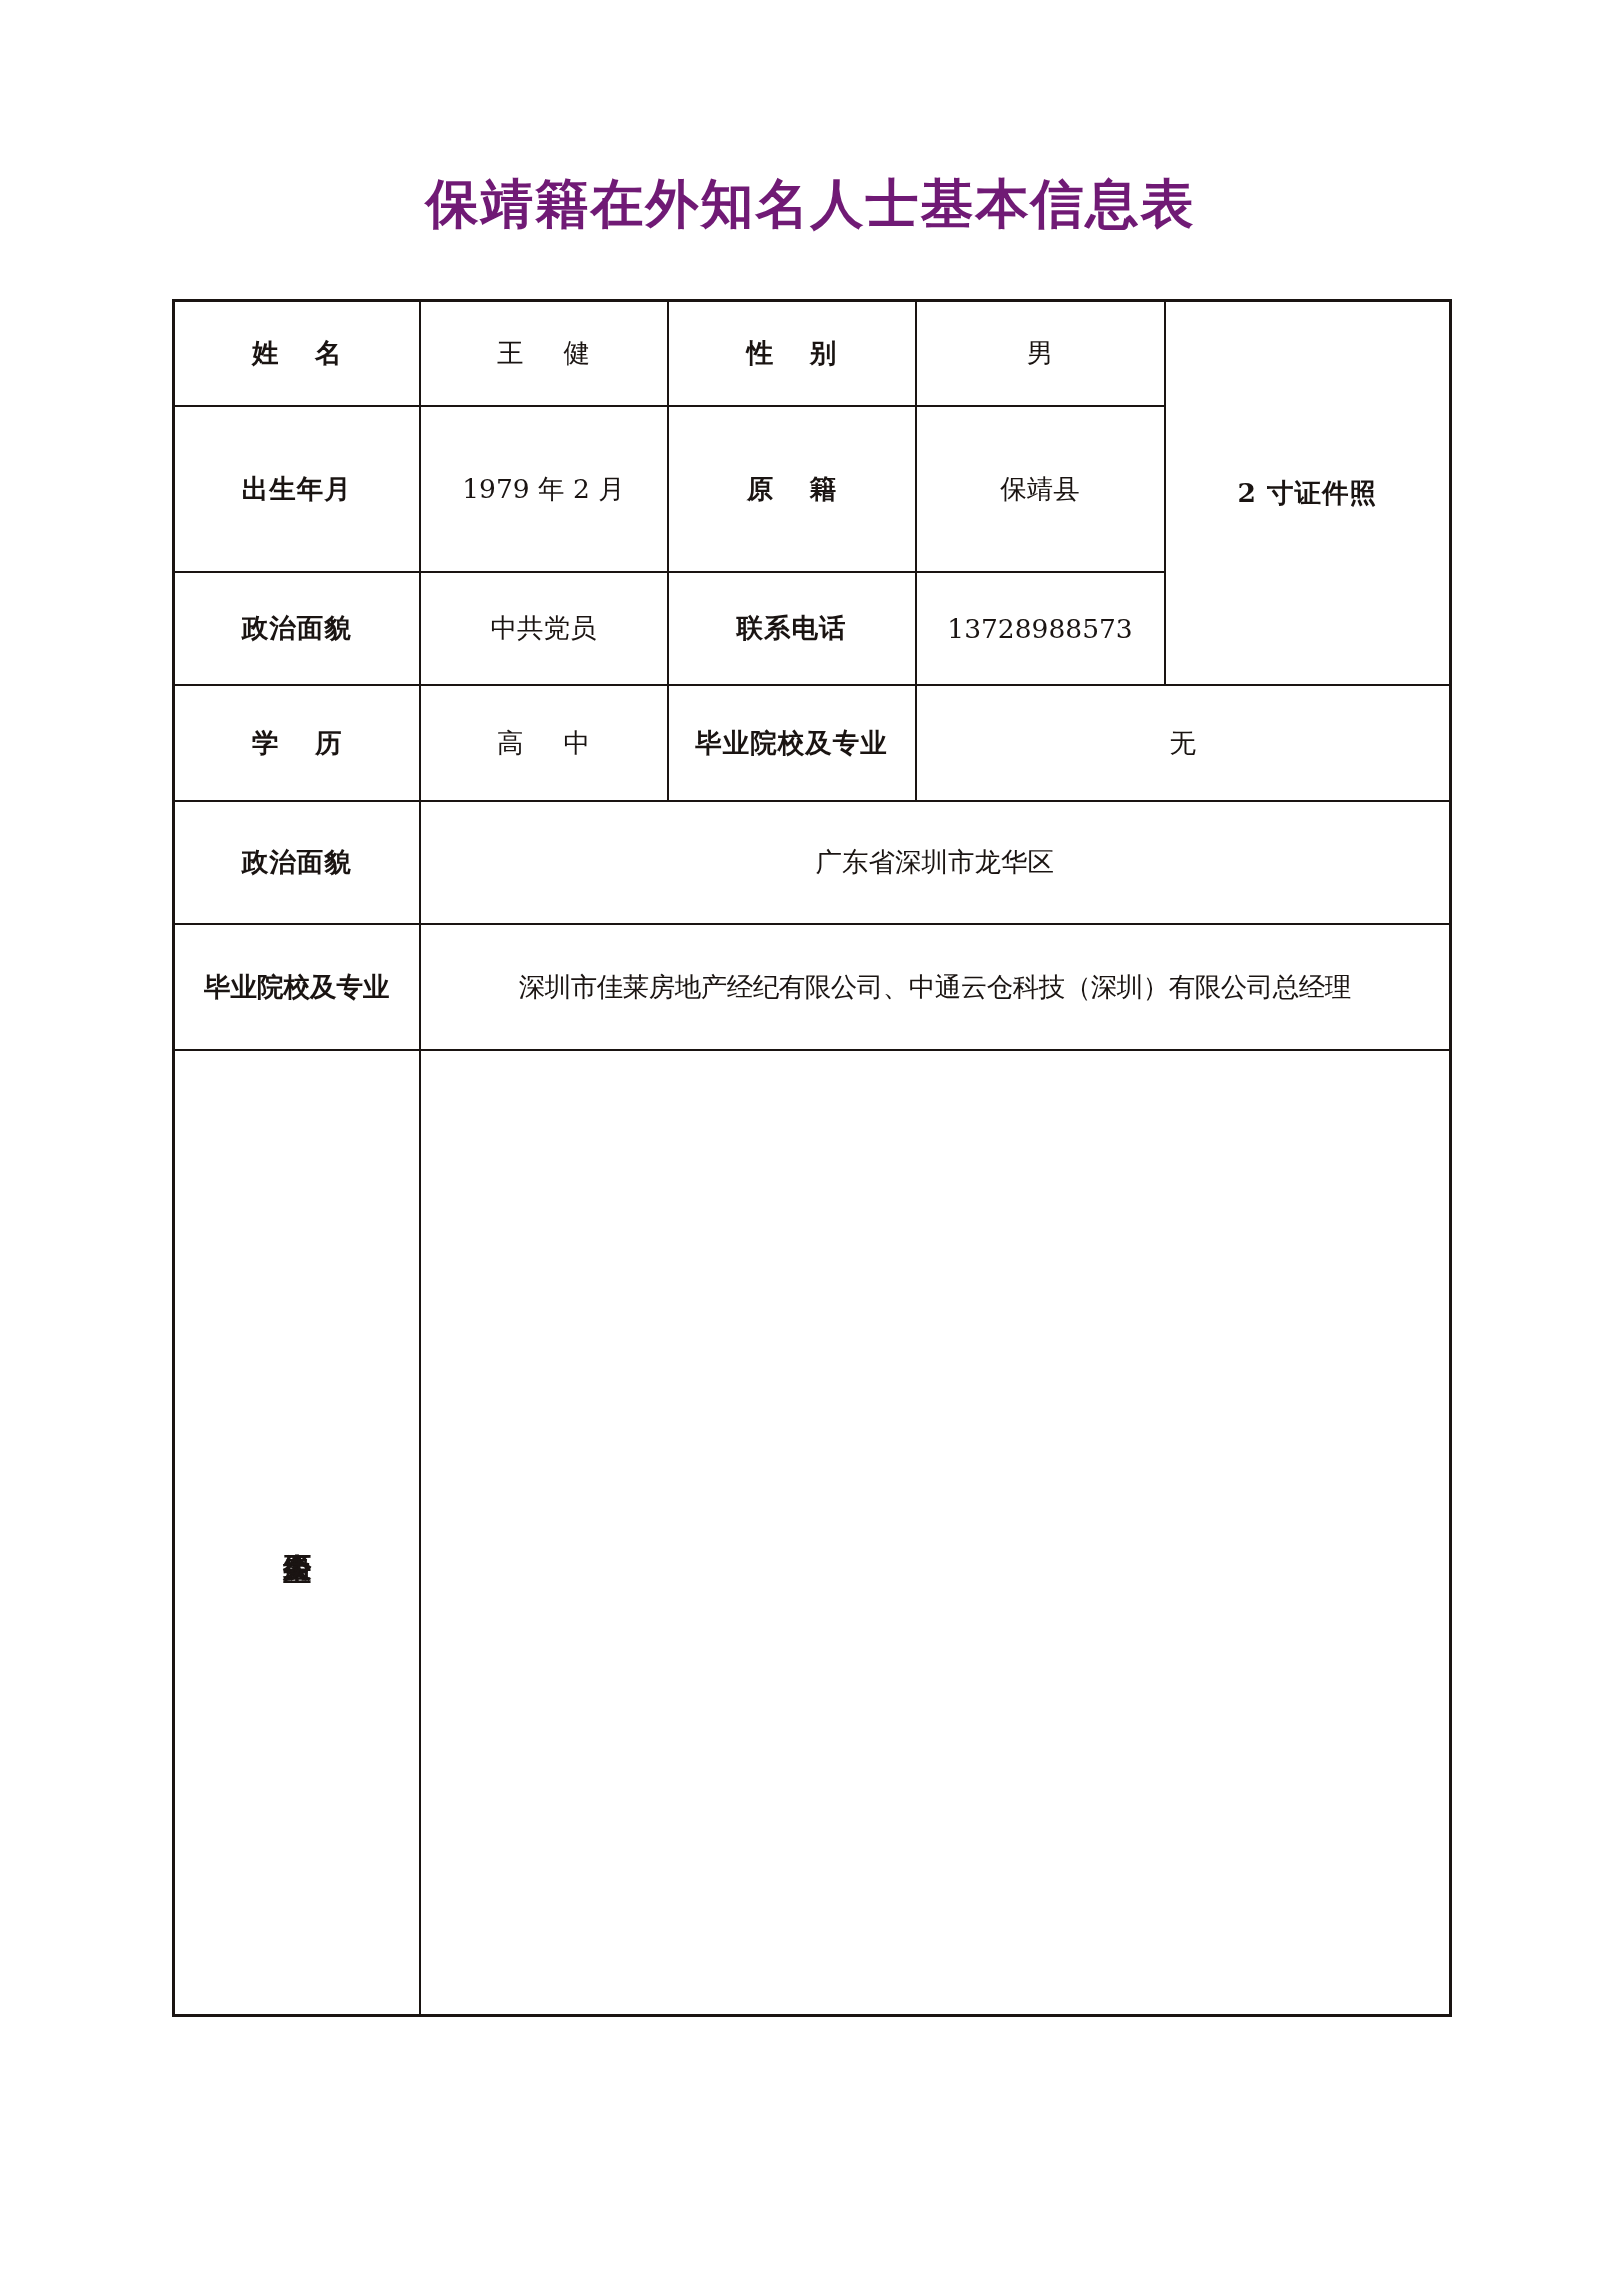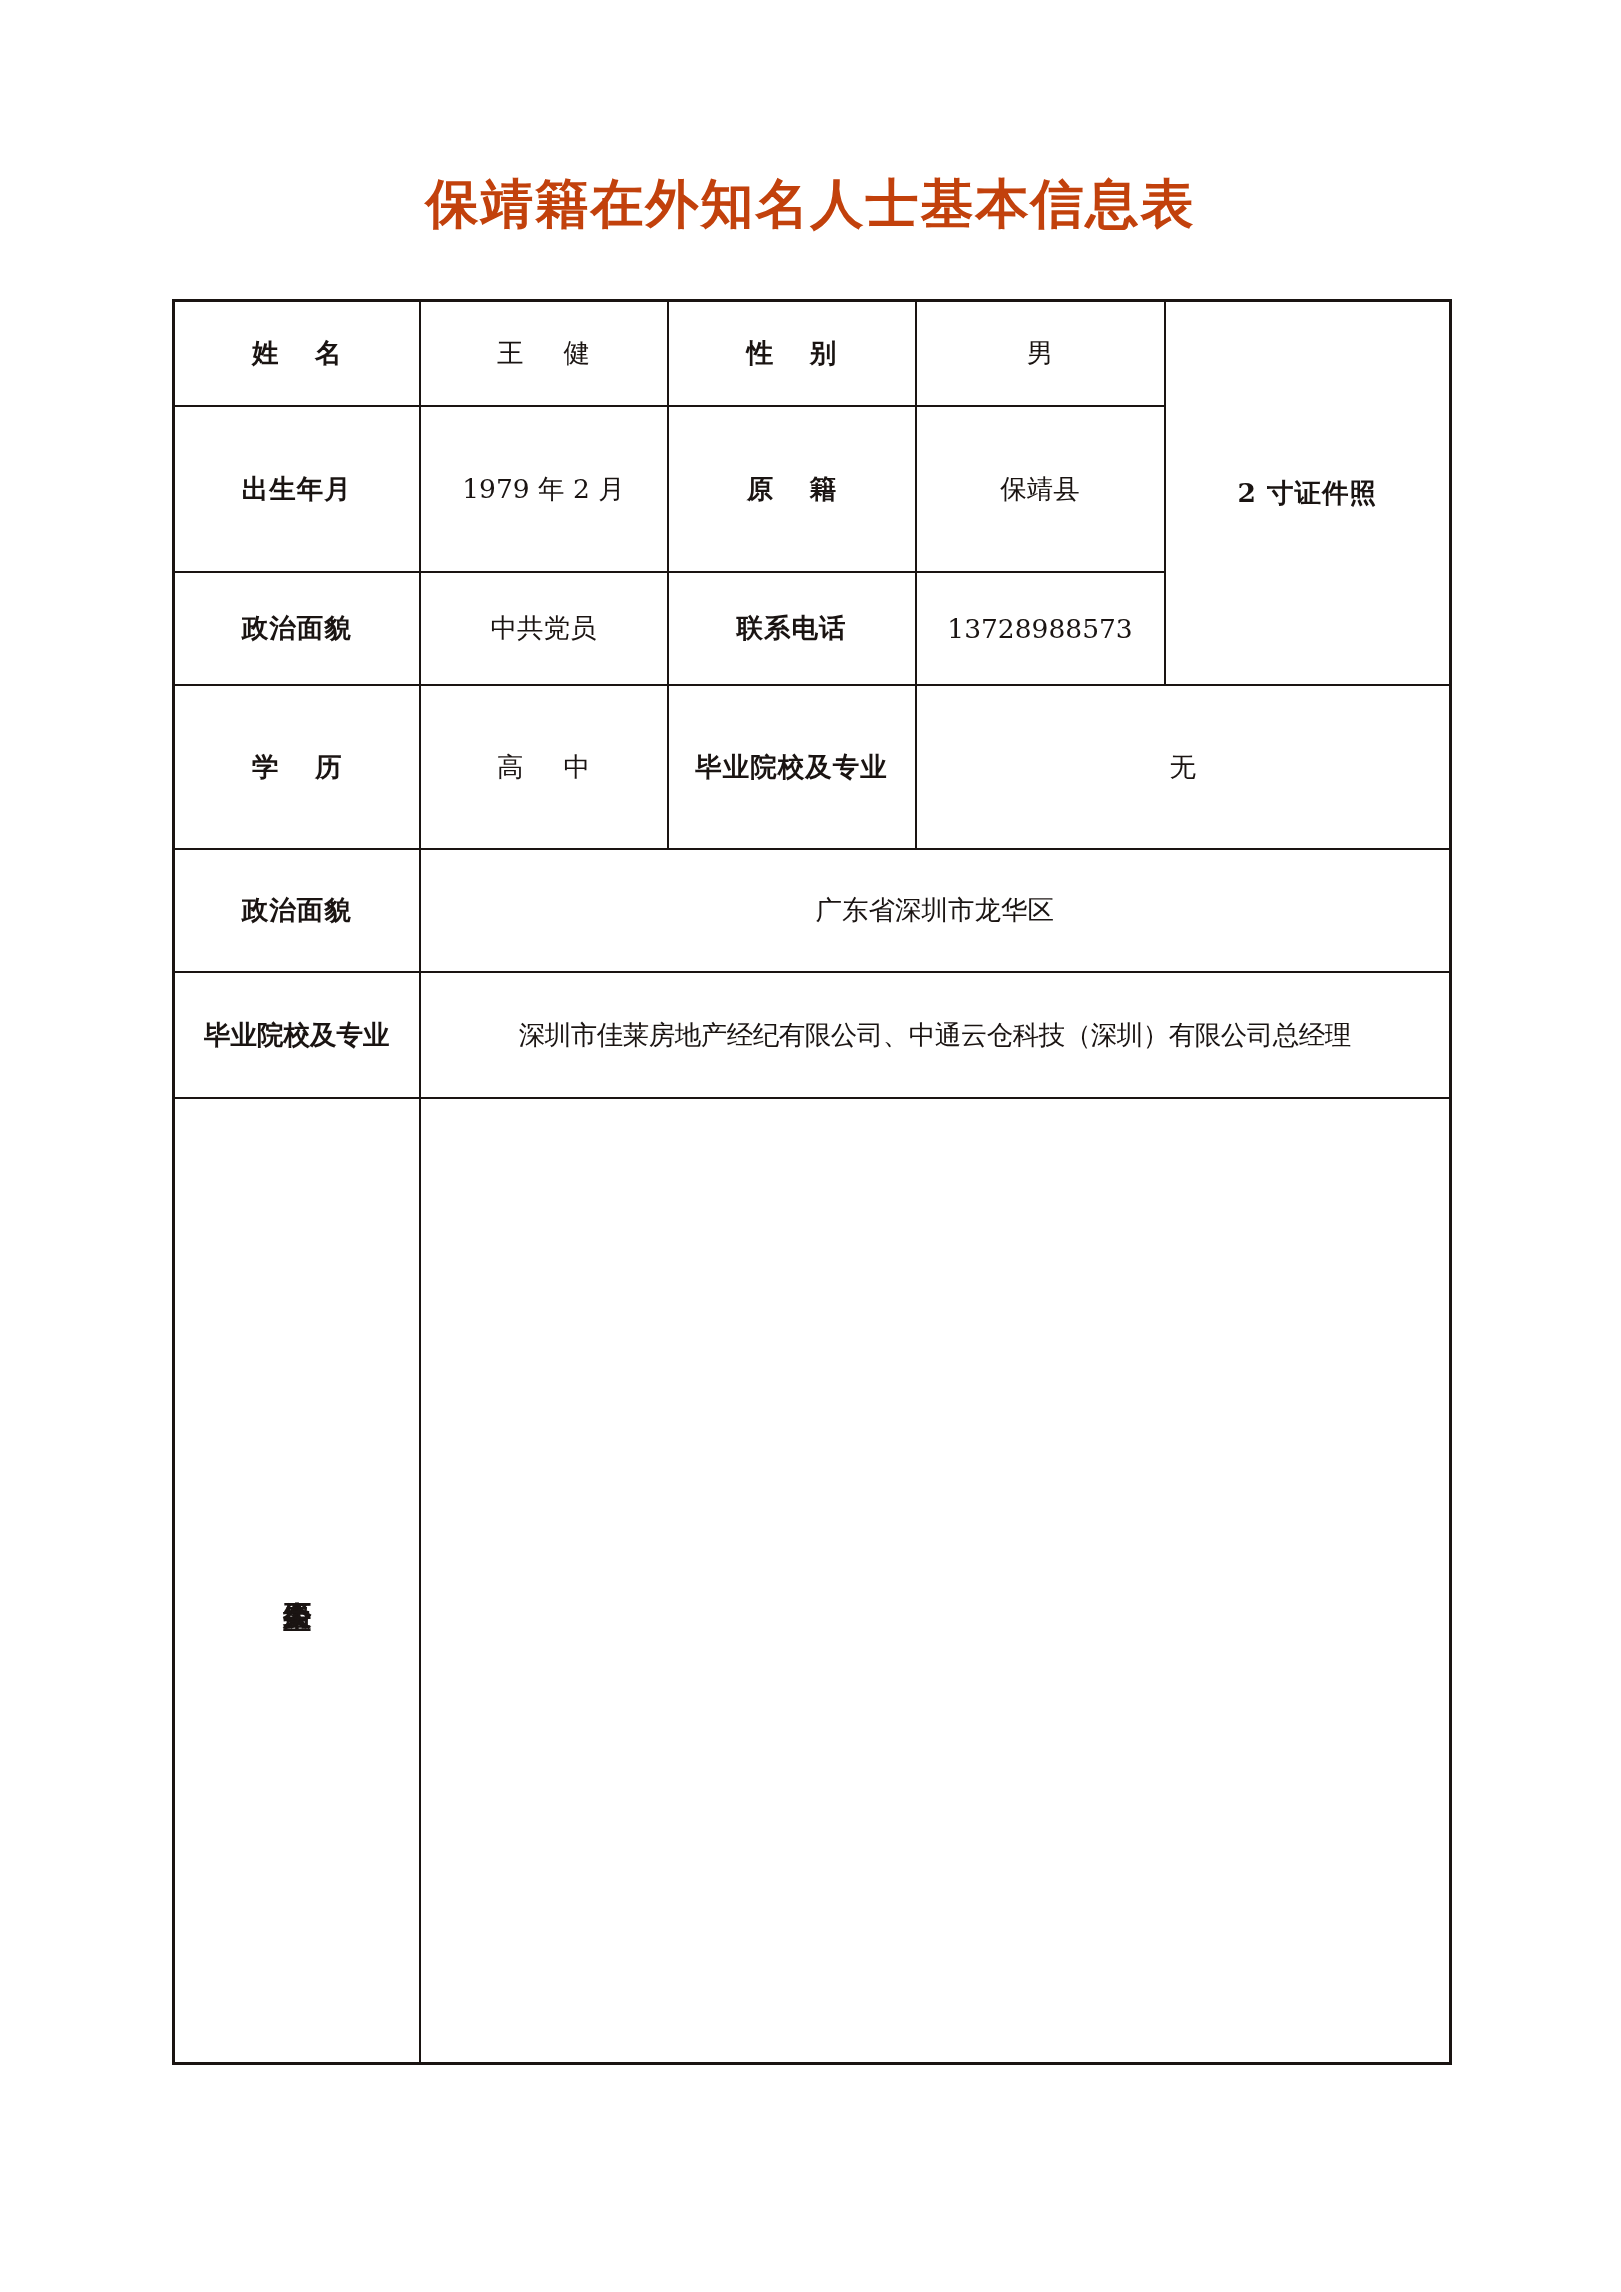--- a/index.html
+++ b/index.html
@@ -27,21 +27,21 @@
   .doc-title {
     position: absolute;
     left: 0;
     top: 173px;
     width: 1621px;
     text-align: center;
     font-family: "DejaVu Serif", "Liberation Serif", serif;
     font-weight: 700;
     font-size: 53px;
     letter-spacing: 2px;
-    color: #c2410c;
+    color: #701a75;
     line-height: 1.15;
     white-space: nowrap;
   }
 
   
   .form-table {
     position: absolute;
     left: 172px;
     top: 299px;
     width: 1277px;
@@ -79,21 +79,21 @@
     text-indent: 15.7px;
   }
   .num {
     font-family: "DejaVu Serif", "Liberation Serif", serif;
     font-weight: 400;
   }
 
   .r1 { height: 105px; }
   .r2 { height: 166px; }
   .r3 { height: 113px; }
-  .r4 { height: 164px; }
+  .r4 { height: 116px; }
   .r5 { height: 123px; }
   .r6 { height: 126px; }
   .r7 { height: 966px; }
 
   .photo-cell {
     font-weight: 700;
     font-size: 27.4px;
     letter-spacing: 1px;
     margin-top: 8px;
   }

